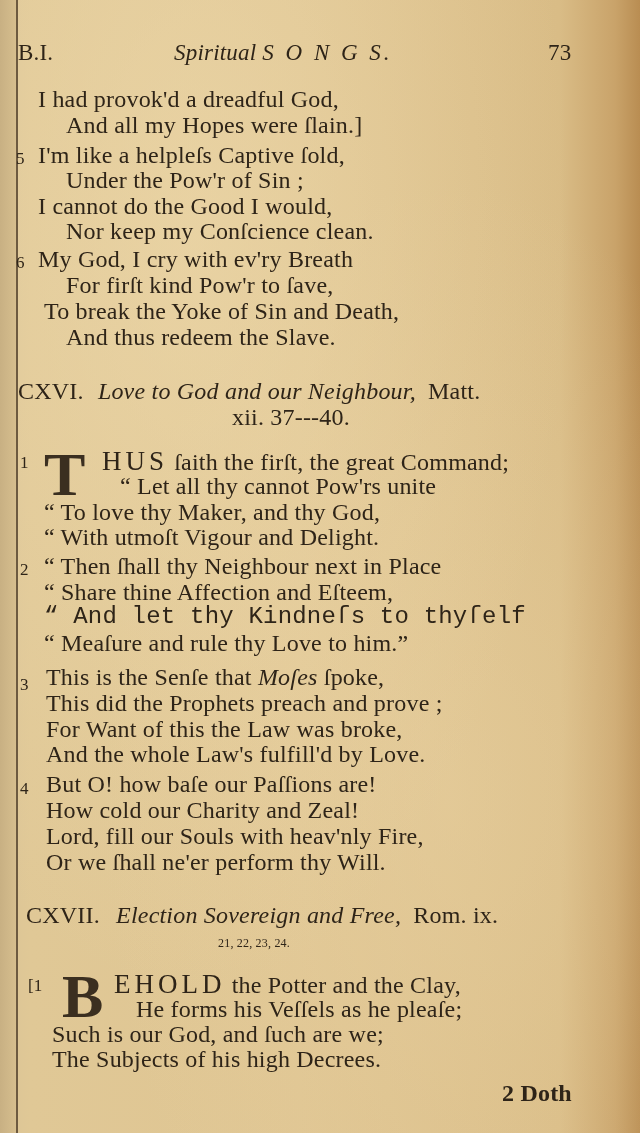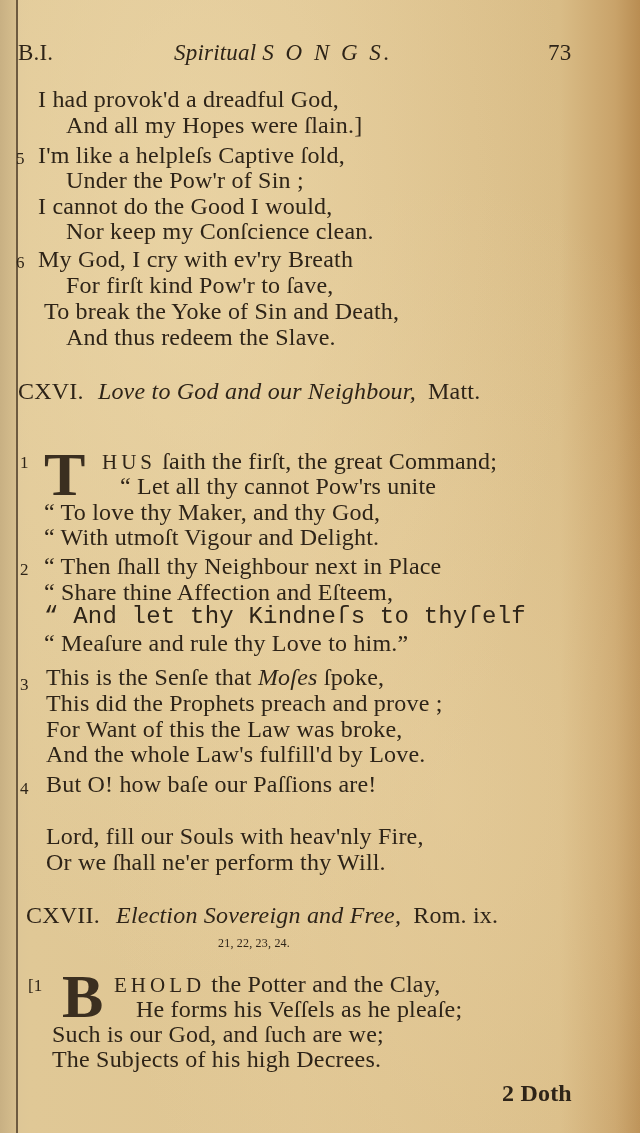--- a/index.html
+++ b/index.html
@@ -25,21 +25,21 @@
     position: absolute; white-space: nowrap; font-size: 24px; line-height: 26px;
     letter-spacing: 0.2px;
   }
   .it { font-style: italic; }
   .hdr { font-size: 23px; }
   .num { position: absolute; font-size: 17px; line-height: 26px; }
   .dropcap {
     position: absolute; font-size: 62px; line-height: 60px; font-weight: bold;
     color: #3b2f20;
   }
-  .caps { letter-spacing: 4px; font-size: 21px; text-align: right; }
+  .caps { letter-spacing: 4px; font-size: 27px; text-align: right; }
   .small { font-size: 12px; }
 </style>
 </head>
 <body>
 
 <div class="page">
   <div class="gutter-strip"></div>
 
   <div class="line hdr" style="left:18px; top:40px;">B.I.</div>
   <div class="line hdr" style="left:174px; top:40px;">
@@ -61,20 +61,21 @@
   <div class="line" style="left:38px; top:246px;">My God, I cry with ev'ry Breath</div>
   <div class="line" style="left:66px; top:272px;">For firſt kind Pow'r to ſave,</div>
   <div class="line" style="left:44px; top:298px;">To break the Yoke of Sin and Death,</div>
   <div class="line" style="left:66px; top:324px;">And thus redeem the Slave.</div>
 
   <div class="line" style="left:18px; top:378px;">
     <span>CXVI.</span>
     <span class="it" style="margin-left:8px;">Love to God and our Neighbour,</span>
     <span style="margin-left:6px;">Matt.</span>
   </div>
+  <div class="line" style="left:232px; top:404px;">xii. 37---40.</div>
 
   <div class="num" style="left:20px; top:450px;">1</div>
   <div class="dropcap" style="left:44px; top:444px;">T</div>
   <div class="line" style="left:102px; top:448px;">
     <span class="caps">HUS</span>
     <span>ſaith the firſt, the great Command;</span>
   </div>
   <div class="line" style="left:120px; top:473px;">“ Let all thy cannot Pow'rs unite</div>
   <div class="line" style="left:44px; top:499px;">“ To love thy Maker, and thy God,</div>
   <div class="line" style="left:44px; top:524px;">“ With utmoſt Vigour and Delight.</div>
@@ -90,20 +91,21 @@
     <span>This is the Senſe that</span>
     <span class="it">Moſes</span>
     <span>ſpoke,</span>
   </div>
   <div class="line" style="left:46px; top:690px;">This did the Prophets preach and prove ;</div>
   <div class="line" style="left:46px; top:716px;">For Want of this the Law was broke,</div>
   <div class="line" style="left:46px; top:741px;">And the whole Law's fulfill'd by Love.</div>
 
   <div class="num" style="left:20px; top:776px;">4</div>
   <div class="line" style="left:46px; top:771px;">But O! how baſe our Paſſions are!</div>
+  <div class="line" style="left:46px; top:797px;">How cold our Charity and Zeal!</div>
   <div class="line" style="left:46px; top:823px;">Lord, fill our Souls with heav'nly Fire,</div>
   <div class="line" style="left:46px; top:849px;">Or we ſhall ne'er perform thy Will.</div>
 
   <div class="line" style="left:26px; top:902px;">
     <span>CXVII.</span>
     <span class="it" style="margin-left:10px;">Election Sovereign and Free,</span>
     <span style="margin-left:6px;">Rom. ix.</span>
   </div>
   <div class="line small" style="left:218px; top:930px;">21, 22, 23, 24.</div>
 

